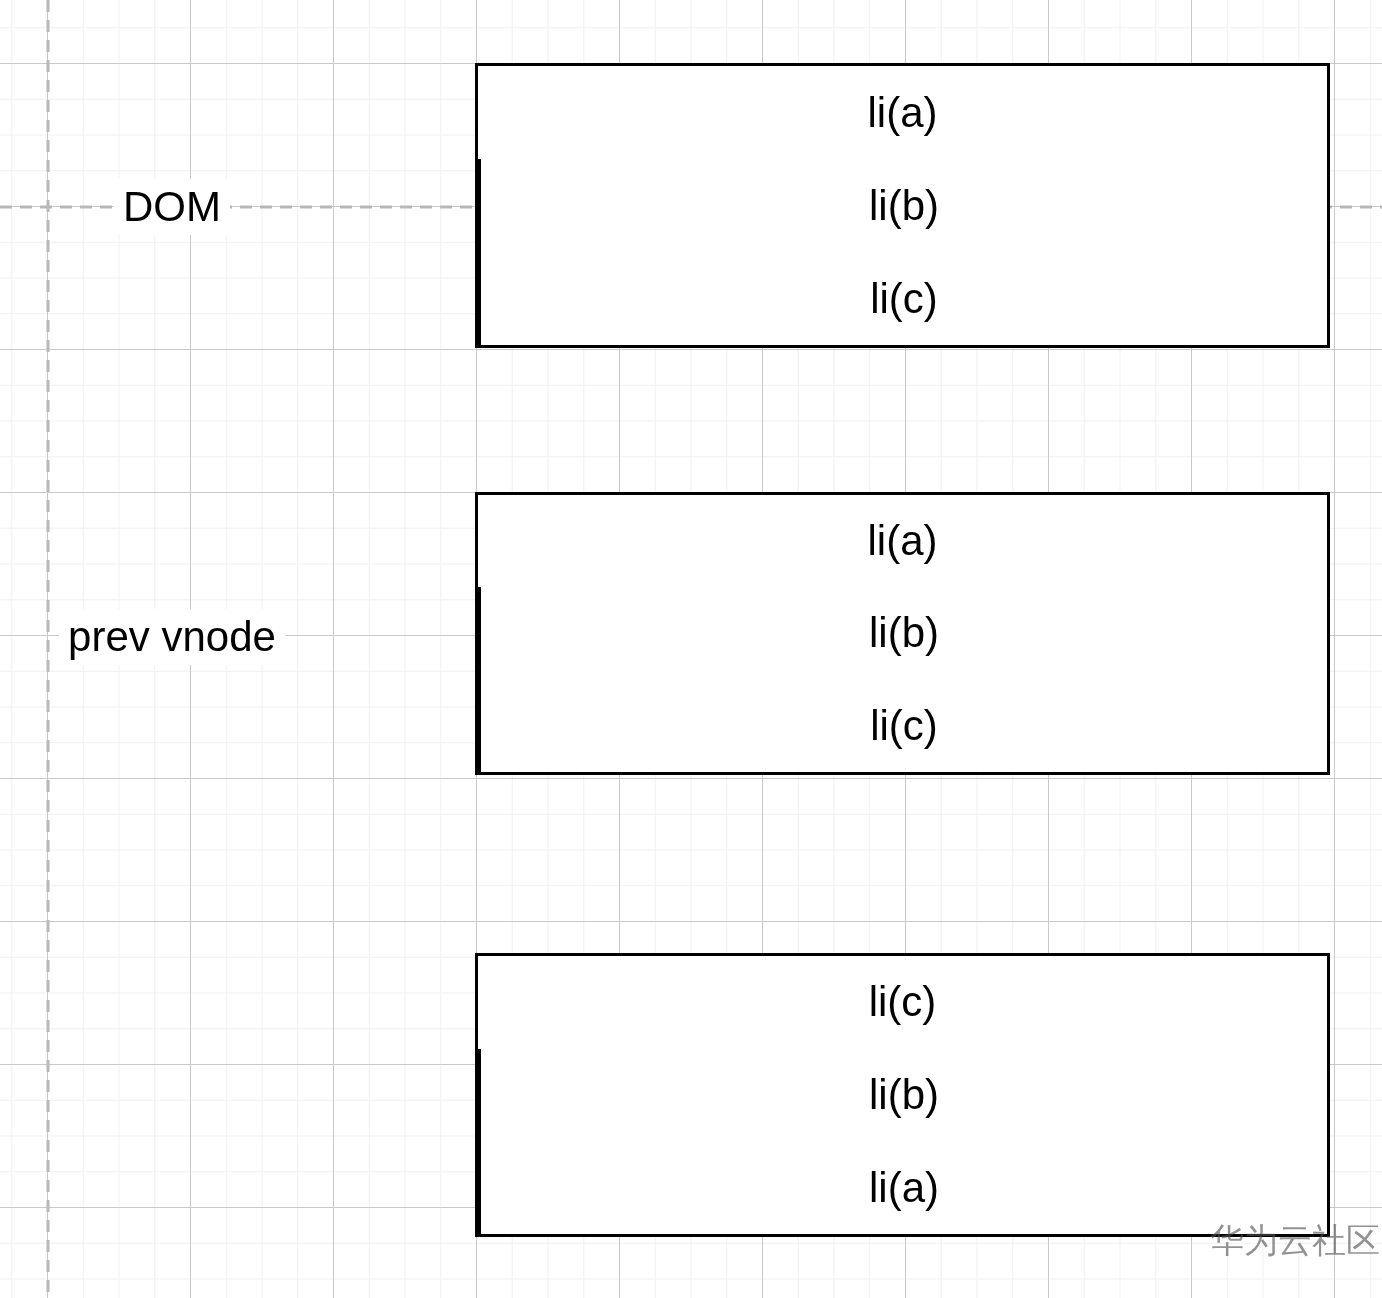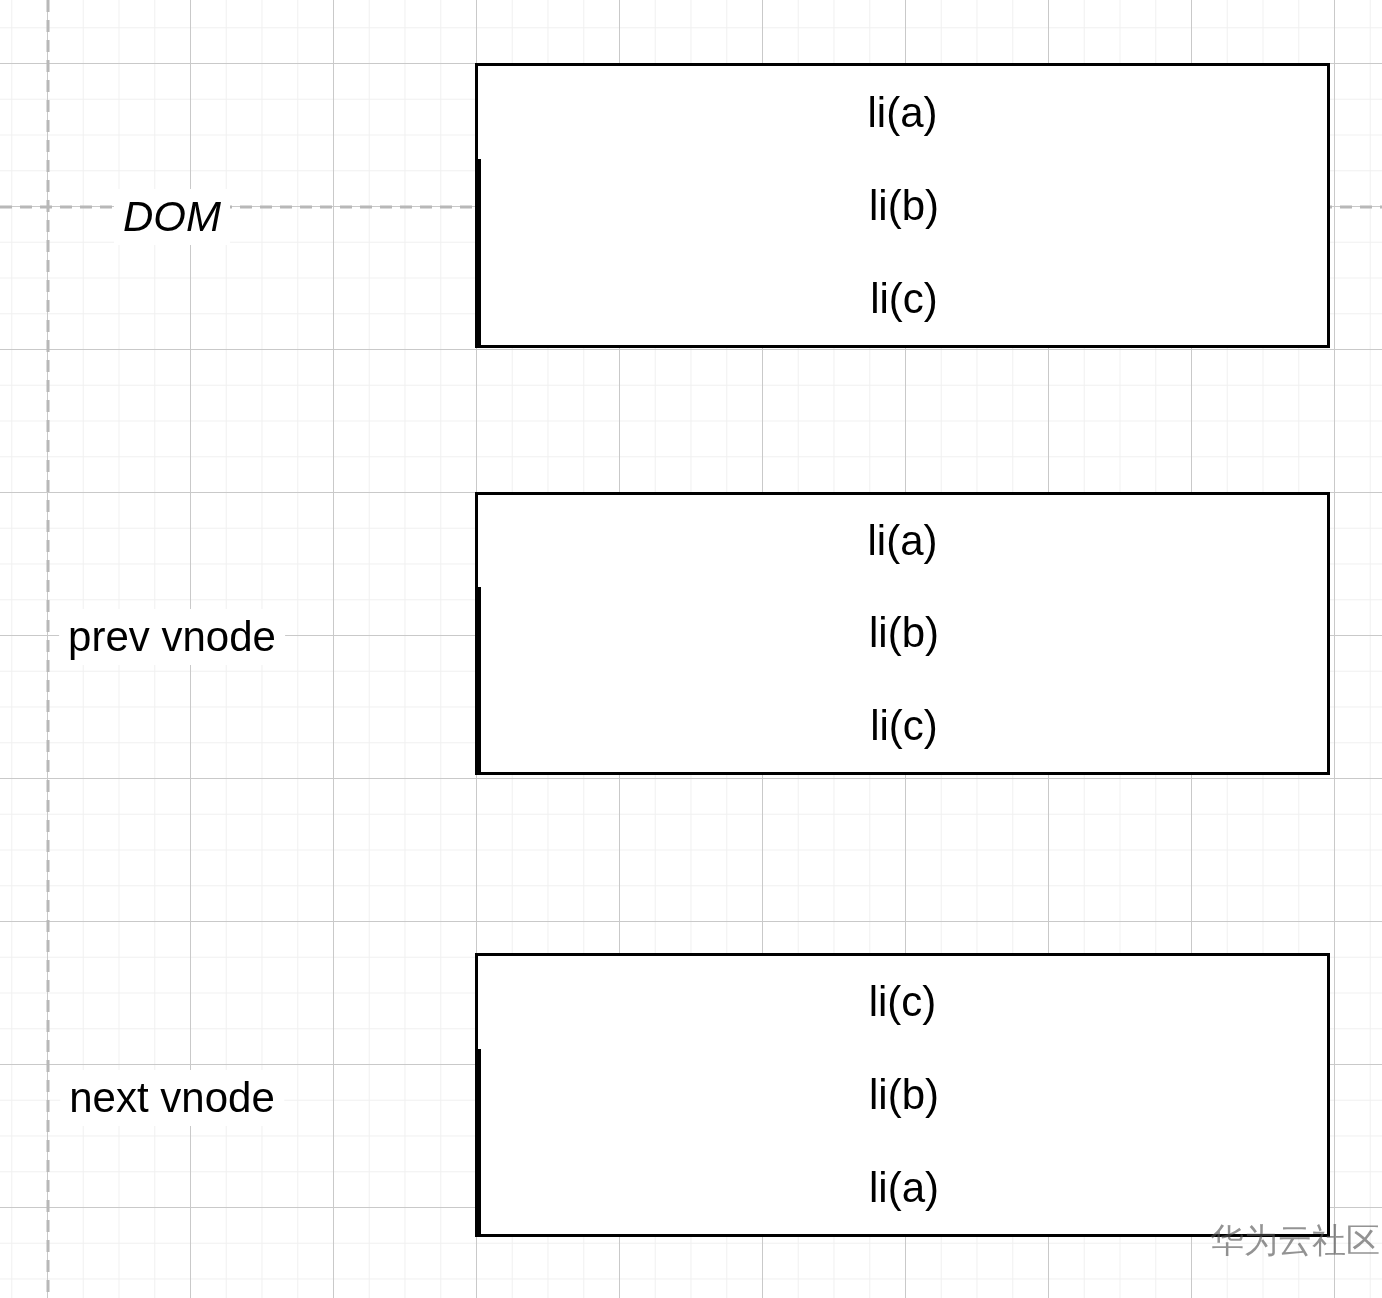--- a/index.html
+++ b/index.html
@@ -74,21 +74,21 @@
   .row-label {
     position: absolute;
     transform: translate(-50%, -50%);
     background: #ffffff;
     padding: 4px 9px;
     font-size: 42px;
     color: var(--ink, #000000);
     white-space: nowrap;
     z-index: 2;
   }
-  .label-dom  { left: 172px; top: 217px; font-style: italic; }
+  .label-dom  { left: 172px; top: 207px; }
   .label-prev { left: 172px; top: 637px; text-align: center; }
   .label-next { left: 172px; top: 1098px; }
 
   .watermark {
     position: absolute;
     left: 1268px;
     top: 1241px;
     transform: translate(-50%, -50%);
     font-size: 34px;
     color: rgba(80, 80, 80, 0.62);
@@ -103,21 +103,20 @@
 
 <div class="canvas">
 
   <svg class="guides" width="1382" height="1298" aria-hidden="true">
     <line class="guide" x1="48" y1="0" x2="48" y2="1298" stroke-dasharray="12 8"></line>
     <line class="guide" x1="0" y1="207" x2="1382" y2="207" stroke-dasharray="12 8"></line>
   </svg>
 
   <div class="row-label label-dom">DOM</div>
   <div class="row-label label-prev">prev vnode</div>
-  <div class="row-label label-next">next vnode</div>
 
   <div class="node-row row-dom">
     <div class="node-cell">li(a)</div>
     <div class="node-cell">li(b)</div>
     <div class="node-cell">li(c)</div>
   </div>
 
   <div class="node-row row-prev">
     <div class="node-cell">li(a)</div>
     <div class="node-cell">li(b)</div>

